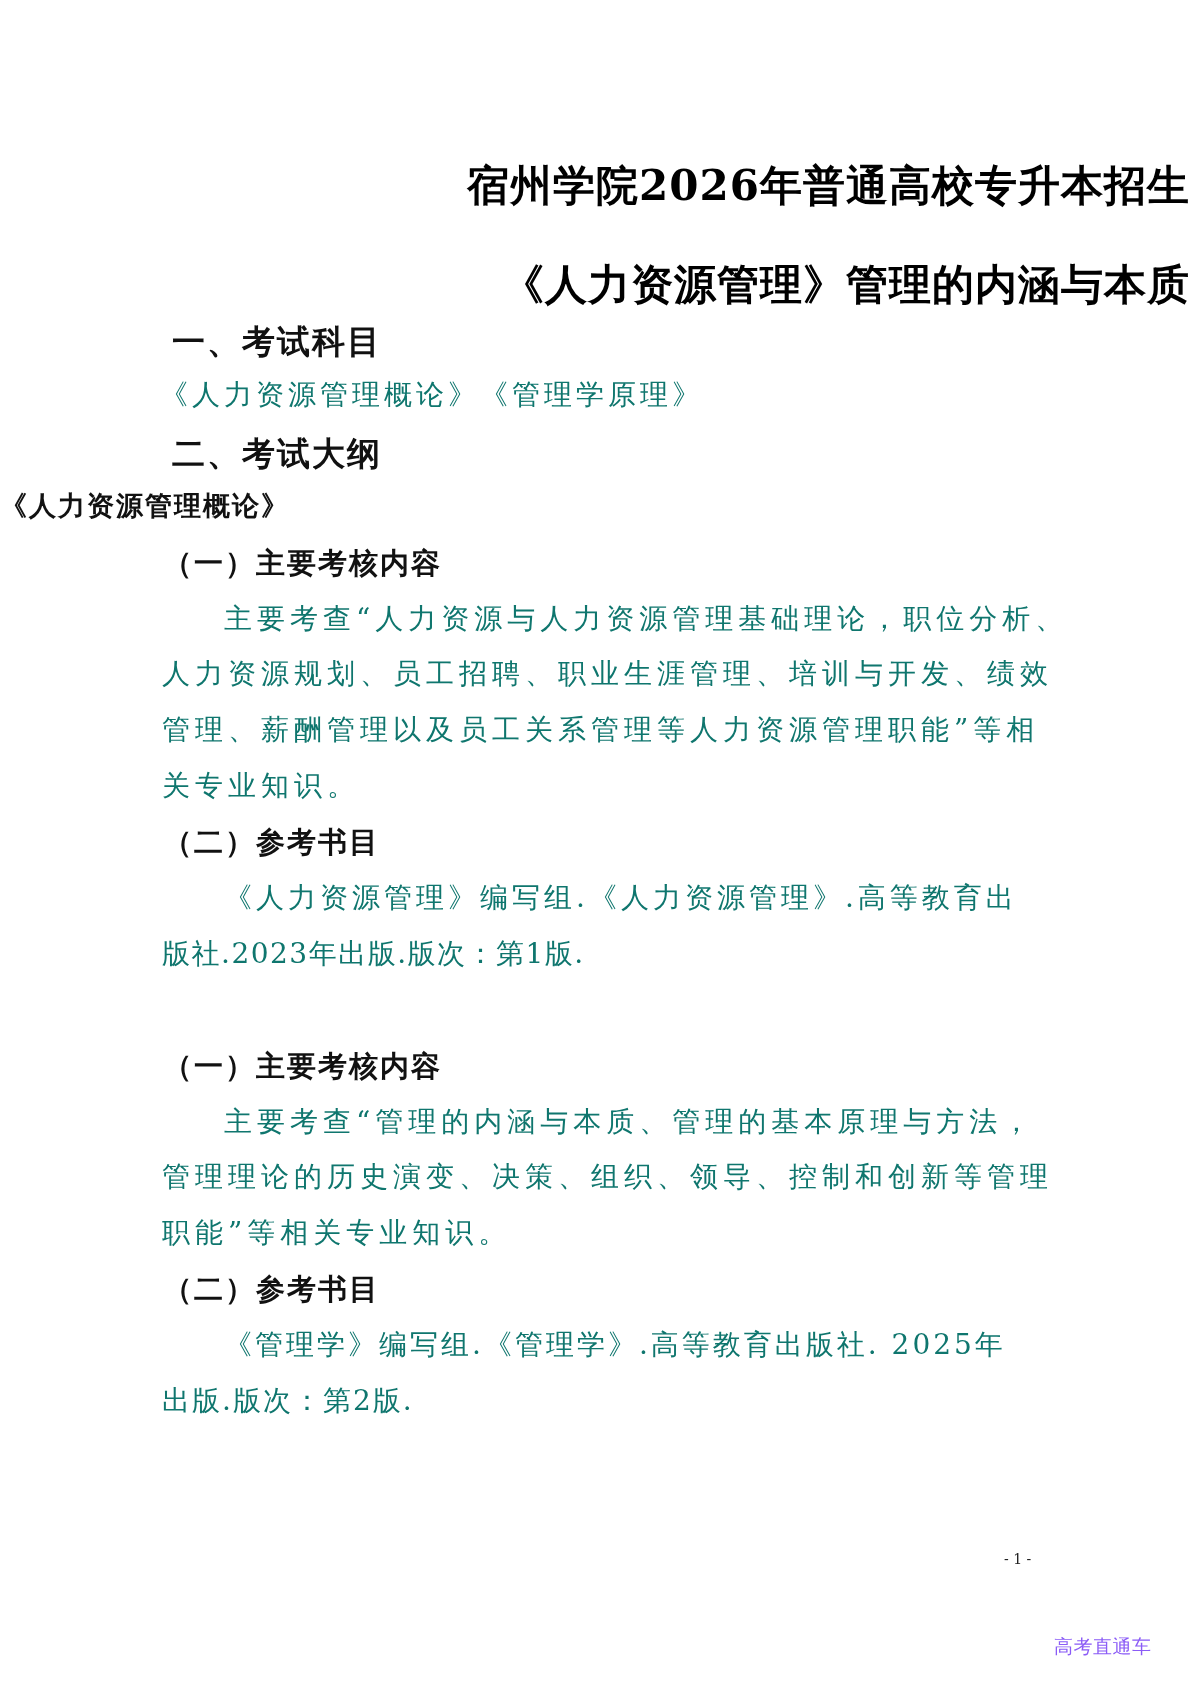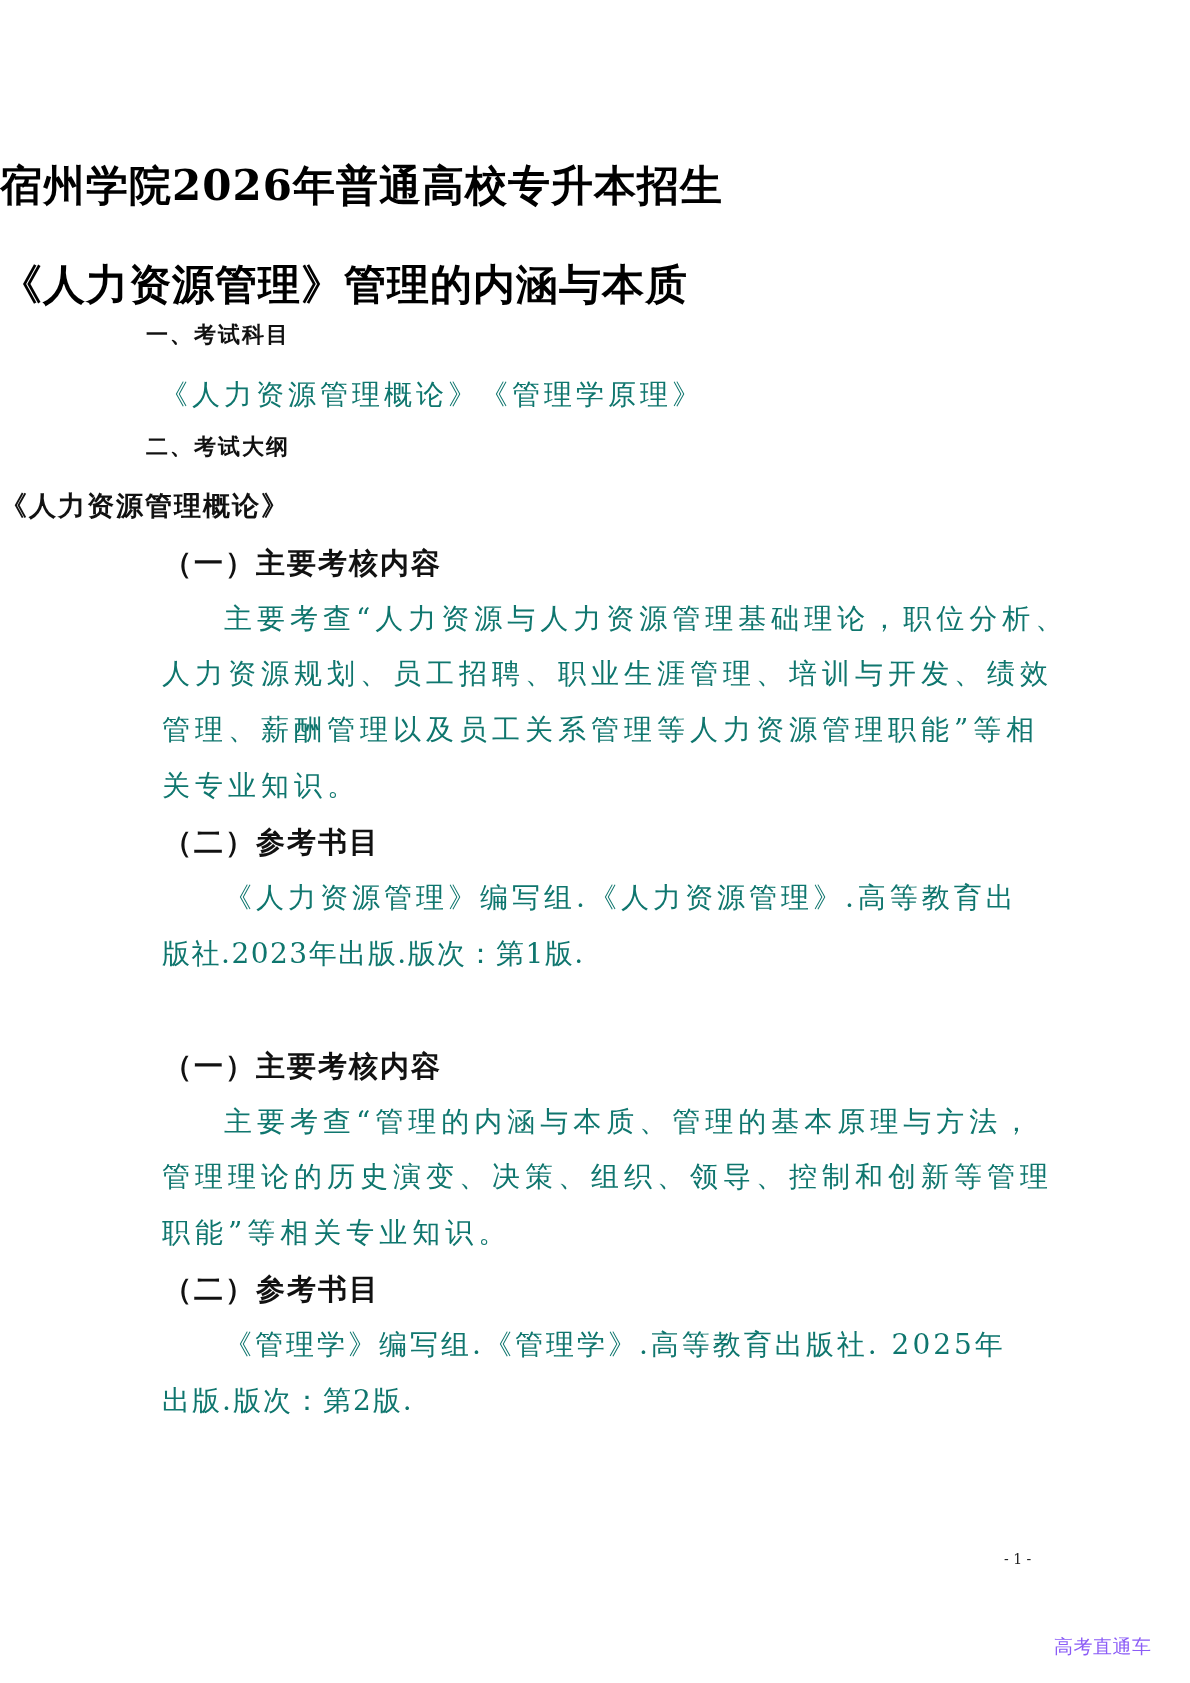--- a/index.html
+++ b/index.html
@@ -18,37 +18,37 @@
     .page {
       position: absolute;
       left: 0; top: 0;
       width: 1190px;
       height: 1683px;
     }
     .title {
       position: absolute;
       left: 0;
       width: 1190px;
-      text-align: left;
+      text-align: right;
       font-family: "DejaVu Serif", "Liberation Serif", serif;
       font-weight: bold;
       font-size: 42px;
       letter-spacing: 1px;
       color: #000;
       white-space: nowrap;
     }
     .title.line1 { top: 158px; }
     .title.line2 { top: 257px; }
 
     .h1 {
       position: absolute;
-      left: 146px;
+      left: 172px;
       font-family: "DejaVu Sans", "Liberation Sans", sans-serif;
       font-weight: bold;
-      font-size: 22px;
+      font-size: 33px;
       letter-spacing: 2px;
       white-space: nowrap;
     }
     .h2 {
       position: absolute;
       left: 163px;
       font-family: "DejaVu Sans", "Liberation Sans", sans-serif;
       font-weight: bold;
       font-size: 29px;
       letter-spacing: 2px;

